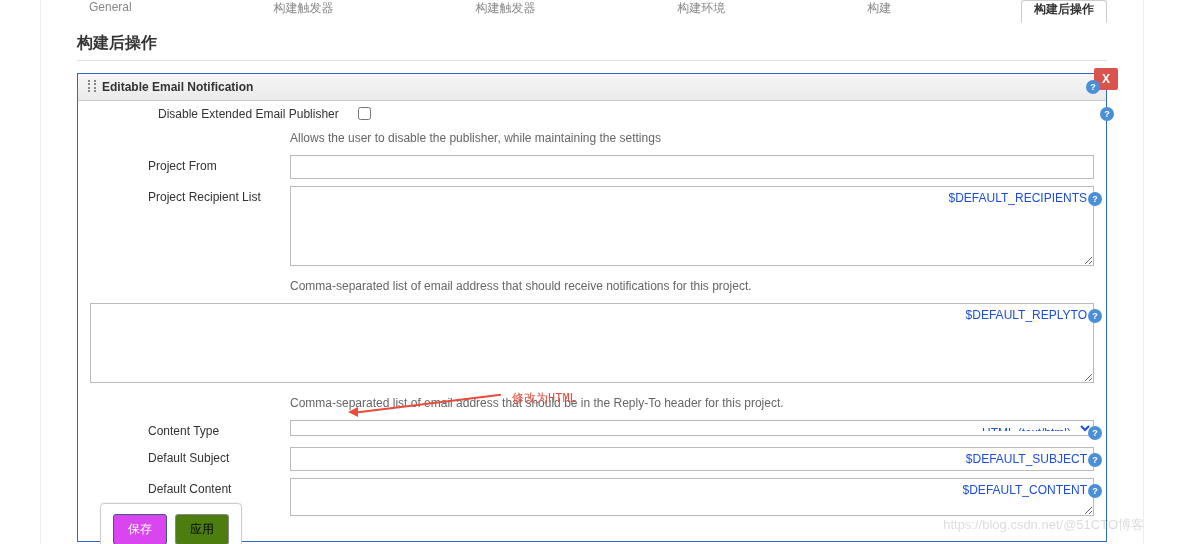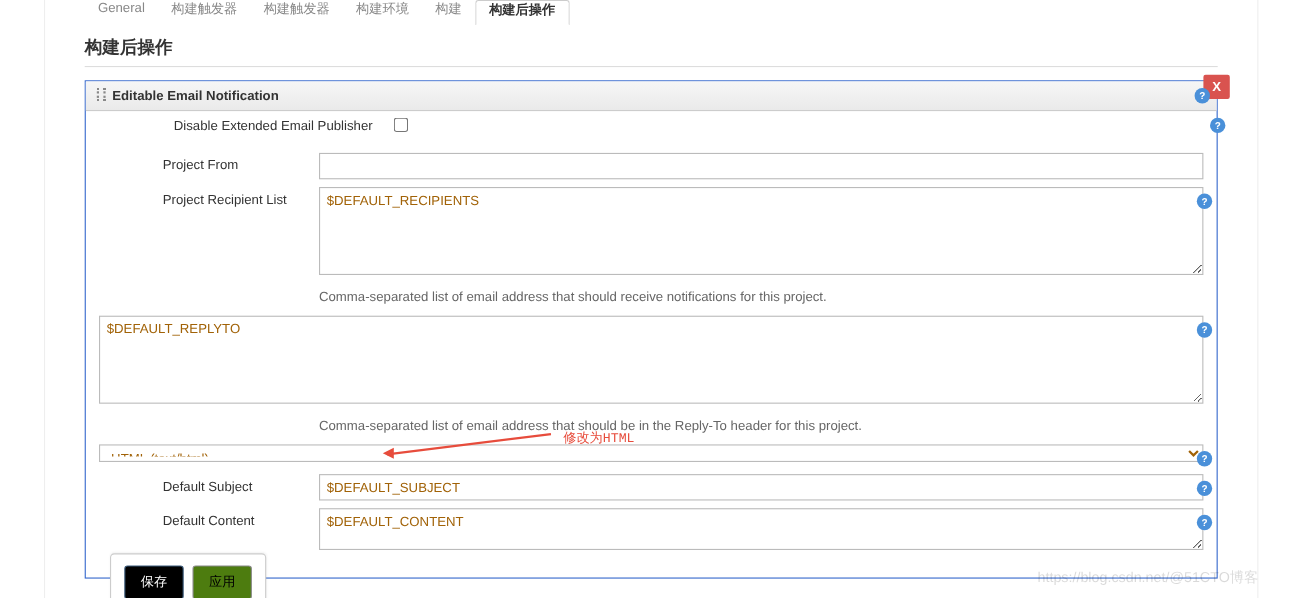--- a/index.html
+++ b/index.html
@@ -19,20 +19,21 @@
     margin: 0 40px;
     padding: 0 36px;
     height: 100%;
   }
   .tabs {
     display: flex;
     gap: 0;
     font-size: 12px;
     color: #888;
     padding-top: 0;
+    justify-content: space-between;
   }
   .tab {
     padding: 0 12px 4px;
     border-bottom: 1px solid transparent;
   }
   .tab.active {
     color: #333;
     font-weight: bold;
     border: 1px solid #ccc;
     border-bottom: 1px solid #fff;
@@ -103,21 +104,22 @@
     flex: 1;
     position: relative;
   }
   input[type="text"], textarea, select {
     width: 100%;
     border: 1px solid #bbb;
     padding: 4px 6px;
     font-size: 12px;
     font-family: inherit;
     background: #fff;
-    color: #a16207;
+    color: #1d4ed8;
+    text-align: right;
   }
   textarea {
     resize: both;
     overflow: auto;
   }
   select {
     height: 16px;
   }
   .help-text {
     color: #666;
@@ -208,21 +210,21 @@
   }
   .btn {
     padding: 6px 14px;
     border-radius: 3px;
     font-size: 12px;
     border: 1px solid #888;
     background: #4d7c0f;
     cursor: pointer;
   }
   .btn-primary {
-    background: #000000;
+    background: #d946ef;
     border-color: #3a5a7a;
     color: #fff;
   }
 </style>
 </head>
 <body>
 
 <div class="outer">
   <div class="tabs">
     <div class="tab">General</div>
@@ -243,20 +245,23 @@
       <span class="help-icon" style="right:6px; top:6px;"></span>
     </div>
 
     <div class="checkbox-row" style="position:relative;">
       <span class="checkbox-label">Disable Extended Email Publisher</span>
       <input type="checkbox" style="">
       <span class="help-icon"></span>
     </div>
     <div class="form-row">
       <div class="form-label"></div>
+      <div class="form-control">
+        <div class="help-text">Allows the user to disable the publisher, while maintaining the settings</div>
+      </div>
     </div>
 
     <div class="form-row">
       <div class="form-label">Project From</div>
       <div class="form-control">
         <input type="text" value="" style="">
       </div>
     </div>
 
     <div class="form-row">
@@ -280,20 +285,21 @@
       </div>
     </div>
     <div class="form-row">
       <div class="form-label"></div>
       <div class="form-control">
         <div class="help-text">Comma-separated list of email address that should be in the Reply-To header for this project.</div>
       </div>
     </div>
 
     <div class="form-row">
+      <div class="form-label">Content Type</div>
       <div class="form-control">
         <select>
           <option>HTML (text/html)</option>
         </select>
         <span class="help-icon"></span>
       </div>
     </div>
 
     <div class="form-row">
       <div class="form-label">Default Subject</div>

